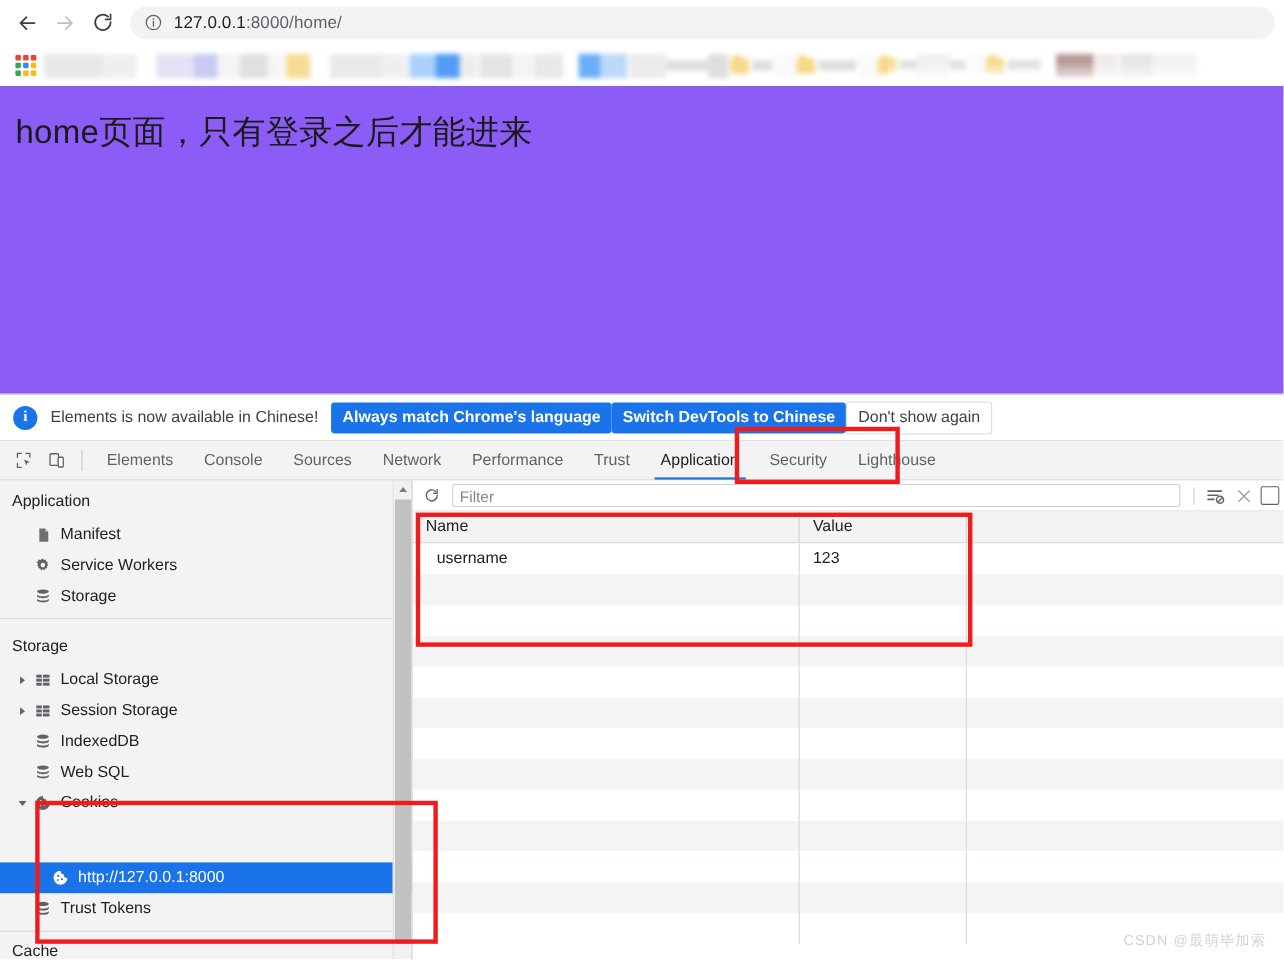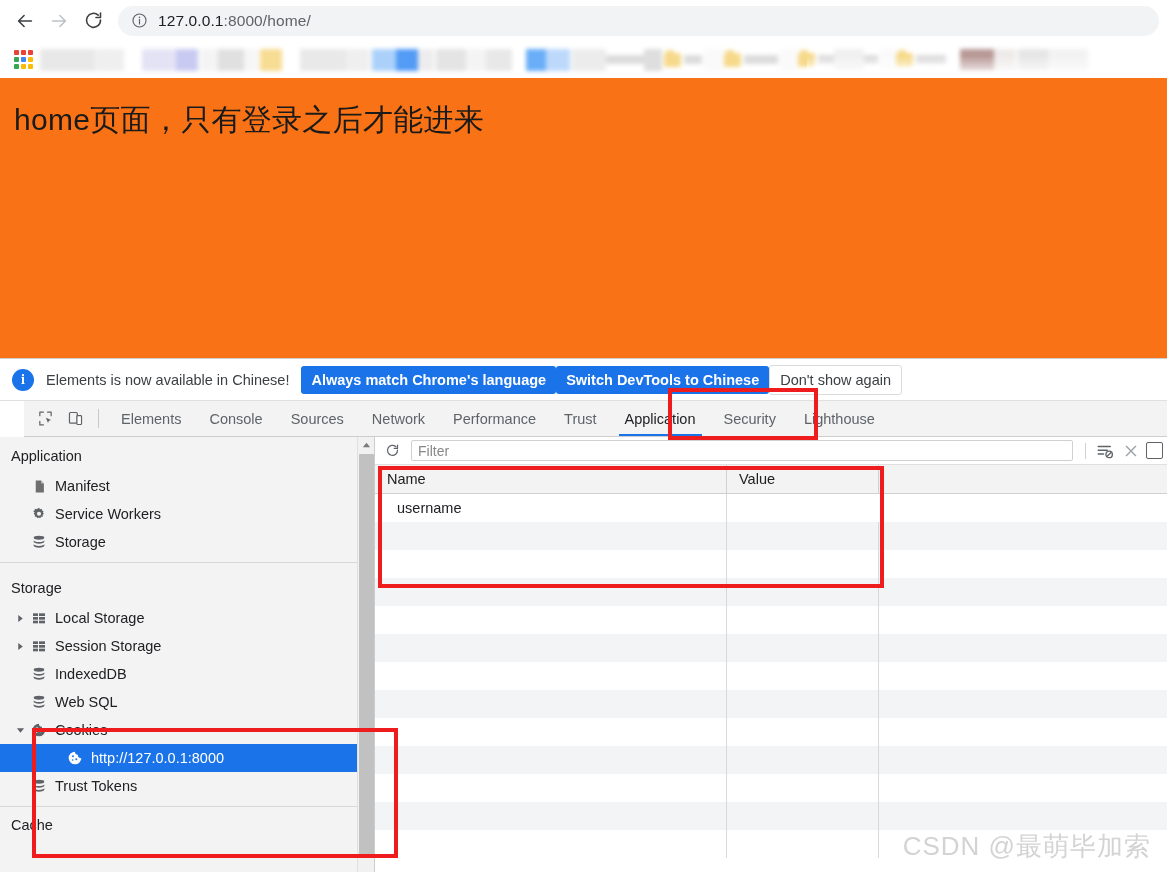--- a/index.html
+++ b/index.html
@@ -127,21 +127,21 @@
     position: absolute;
     right: 0; top: 0;
     width: 360px; height: 37px;
     background: linear-gradient(to bottom, rgba(255,255,255,0) 40%, rgba(255,255,255,0.92) 95%);
     pointer-events: none;
   }
 
   
   .page-content {
     height: 280px;
-    background: #f97316;
+    background: #8b5cf6;
     padding: 22px 14px 0 14px;
     box-sizing: border-box;
   }
   .page-heading {
     font-size: 30px;
     color: #1a1a1a;
     font-weight: 400;
     margin: 0;
     letter-spacing: 0.3px;
   }
@@ -205,21 +205,20 @@
 
   
   .dt-tabbar {
     height: 36px;
     display: flex;
     align-items: stretch;
     border-bottom: 1px solid #cdcdcd;
     background: #f3f3f3;
     padding-left: 6px;
     box-sizing: border-box;
-    margin-left: 24px;
   }
   .dt-tool-icon {
     width: 30px;
     display: flex;
     align-items: center;
     justify-content: center;
     flex: 0 0 auto;
   }
   .dt-divider {
     width: 1px;
@@ -298,21 +297,21 @@
   .tree-icon {
     width: 22px;
     flex: 0 0 auto;
     display: flex;
     align-items: center;
     justify-content: center;
     margin-right: 5px;
   }
   .tree-label { line-height: 1; }
   .indent-1 { padding-left: 28px; }
-  .indent-2 { padding-left: 64px; }
+  .indent-2 { padding-left: 44px; margin-top: 40px; }
 
   
   .side-scrollbar {
     position: absolute;
     right: 0; top: 0;
     width: 17px;
     height: 100%;
     background: #f1f1f1;
     border-left: 1px solid #e0e0e0;
     box-sizing: border-box;
@@ -444,21 +443,21 @@
     box-sizing: border-box;
     pointer-events: none;
     z-index: 50;
   }
 
   
   .watermark {
     position: absolute;
     right: 16px;
     bottom: 12px;
-    font-size: 26px;
+    font-size: 13px;
     color: #d3d3d3;
     letter-spacing: 1px;
     z-index: 60;
     white-space: nowrap;
   }
 </style>
 </head>
 <body>
 
 <div class="browser-toolbar">
@@ -805,20 +804,21 @@
       </div>
 
       <div class="cookie-table">
         <div class="ct-header">
           <div class="ct-cell col-name">Name</div>
           <div class="ct-cell col-value">Value</div>
           <div class="ct-cell col-rest"></div>
         </div>
         <div class="ct-row odd">
           <div class="ct-cell col-name first-indent">username</div>
+          <div class="ct-cell col-value">123</div>
           <div class="ct-cell col-rest"></div>
         </div>
         <div class="ct-row even">
           <div class="ct-cell col-name first-indent"></div>
           <div class="ct-cell col-value"></div>
           <div class="ct-cell col-rest"></div>
         </div>
         <div class="ct-row odd">
           <div class="ct-cell col-name first-indent"></div>
           <div class="ct-cell col-value"></div>

